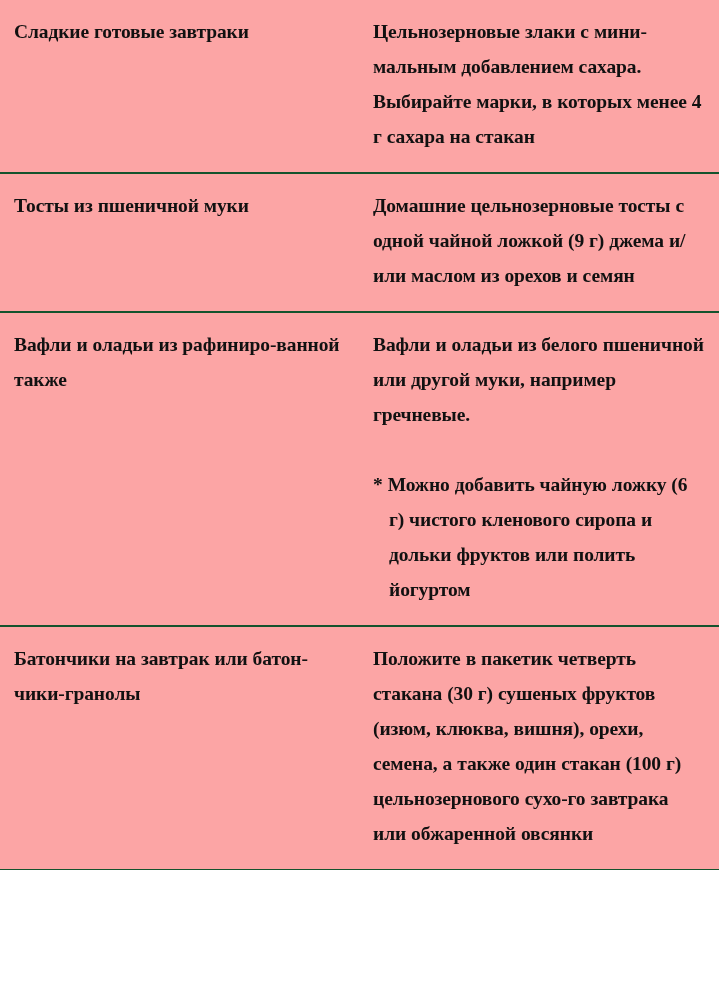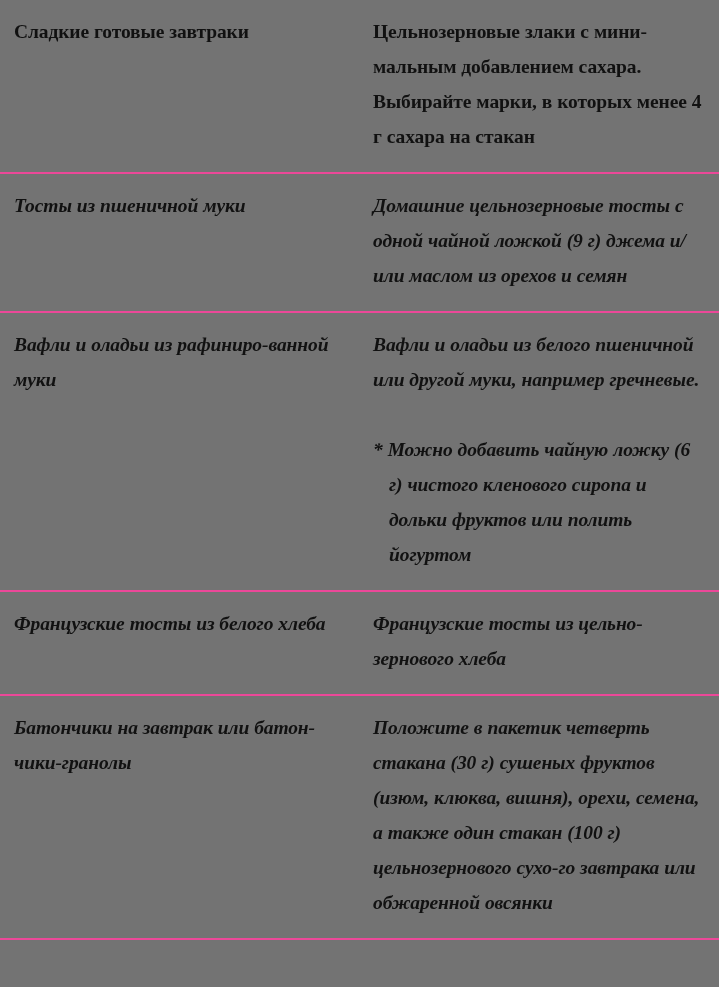--- a/index.html
+++ b/index.html
@@ -11,41 +11,40 @@
 
   body {
     font-family: "Liberation Serif", "DejaVu Serif", serif;
     color: #111111;
     -webkit-font-smoothing: antialiased;
   }
 
   #page {
     position: relative;
     width: 719px;
-    height: 987px;
+    height: 870px;
     margin: 0 auto;
-    background: #737373;
+    background: #fca5a5;
     overflow: hidden;
     box-sizing: border-box;
   }
 
   .swap-table {
     width: 100%;
     border-collapse: collapse;
     table-layout: fixed;
   }
 
   .swap-row {
     vertical-align: top;
   }
 
   
   .swap-row + .swap-row > .cell {
-    border-top: 2px solid #ec4899;
-    font-style: italic;
+    border-top: 2px solid #14532d;
   }
 
   .cell {
     vertical-align: top;
     padding: 14px 0 18px 0;
     box-sizing: border-box;
   }
 
   .cell-left {
     width: 373px;
@@ -103,36 +102,28 @@
         <td class="cell cell-left">
           <p class="para">Тосты из пшеничной муки</p>
         </td>
         <td class="cell cell-right">
           <p class="para">Домашние цельнозерновые тосты с одной чайной ложкой (9 г) джема и/или маслом из орехов и семян</p>
         </td>
       </tr>
 
       <tr class="swap-row">
         <td class="cell cell-left">
-          <p class="para">Вафли и оладьи из рафиниро-ванной муки</p>
+          <p class="para">Вафли и оладьи из рафиниро-ванной также</p>
         </td>
         <td class="cell cell-right">
           <p class="para">Вафли и оладьи из белого пшеничной или другой муки, например гречневые.</p>
           <p class="para note"><span class="note-star">*</span> <span>Можно добавить чайную ложку (6 г) чистого кленового сиропа и дольки фруктов или полить йогуртом</span></p>
         </td>
       </tr>
 
-      <tr class="swap-row">
-        <td class="cell cell-left">
-          <p class="para">Французские тосты из белого хлеба</p>
-        </td>
-        <td class="cell cell-right">
-          <p class="para">Французские тосты из цельно-зернового хлеба</p>
-        </td>
-      </tr>
 
       <tr class="swap-row">
         <td class="cell cell-left">
           <p class="para">Батончики на завтрак или батон-чики-гранолы</p>
         </td>
         <td class="cell cell-right">
           <p class="para">Положите в пакетик четверть стакана (30 г) сушеных фруктов (изюм, клюква, вишня), орехи, семена, а также один стакан (100 г) цельнозернового сухо-го завтрака или обжаренной овсянки</p>
         </td>
       </tr>
 

